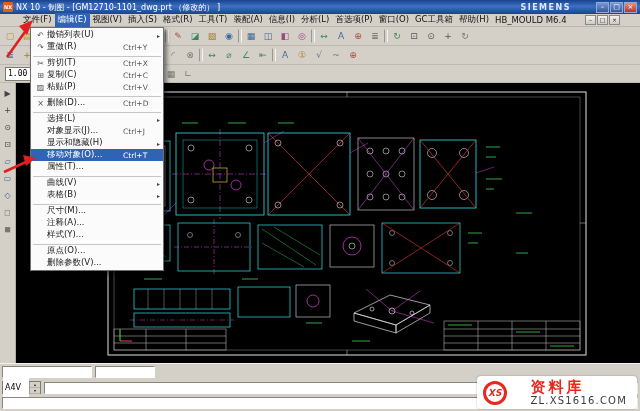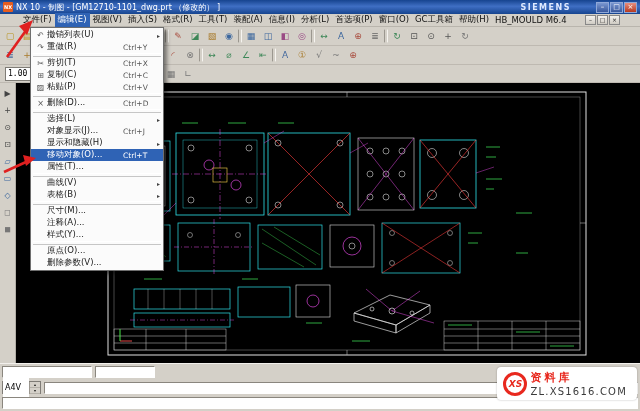--- a/index.html
+++ b/index.html
@@ -57,23 +57,23 @@
   .box60{width:60px}.box90{width:90px}
   .bottombar{height:32px;background:#d4d0c8;padding:1px 2px;position:relative}
   .bb-row{display:flex;align-items:center;gap:3px;height:15px}
   .sheet-combo{display:flex;align-items:center;border:1px solid #7f7c76;background:#fff;height:13px}
   .sheet-combo input{width:26px;border:0;font-size:8px;padding:12px 2px;outline:none;font-family:"DejaVu Sans",sans-serif}
   .spin{display:flex;flex-direction:column;border-left:1px solid #9b978f}
   .spin div{width:10px;height:6px;background:#d4d0c8;font-size:4px;line-height:6px;text-align:center;border-bottom:1px solid #b5b1a9}
   .bb-field{flex:1}
 
   
-  .watermark{position:absolute;right:3px;bottom:11px;z-index:60;background:#fff;border-radius:4px;display:flex;align-items:center;gap:3px;padding:3px 10px 3px 6px;box-shadow:0 0 2px rgba(0,0,0,.3)}
+  .watermark{position:absolute;right:3px;bottom:2px;z-index:60;background:#fff;border-radius:4px;display:flex;align-items:center;gap:23px;padding:3px 10px 3px 6px;box-shadow:0 0 2px rgba(0,0,0,.3)}
   .wm-logo{width:24px;height:24px;border:3px solid #e8281e;border-radius:50%;color:#e8281e;font-weight:bold;font-style:italic;font-size:9px;display:flex;align-items:center;justify-content:center;flex:none}
-  .wm-brand{color:#e8281e;font-size:11px;font-weight:bold;letter-spacing:3px;line-height:16px}
+  .wm-brand{color:#e8281e;font-size:15px;font-weight:bold;letter-spacing:3px;line-height:16px}
   .wm-url{color:#3a3a3a;font-size:10px;letter-spacing:1.2px}
 
   
   .annotations{position:absolute;inset:0;z-index:200;pointer-events:none}
 </style>
 </head>
 <body>
 
 <div class="titlebar">
   <div class="app-icon">NX</div>

